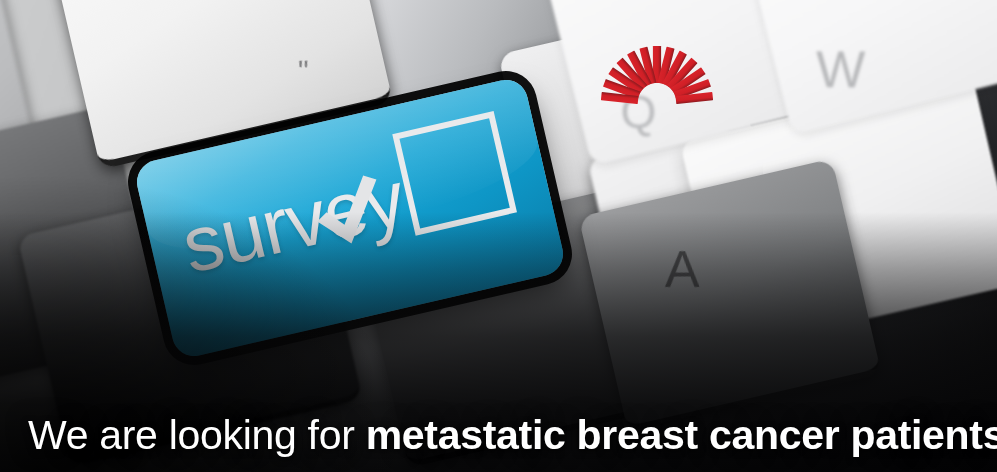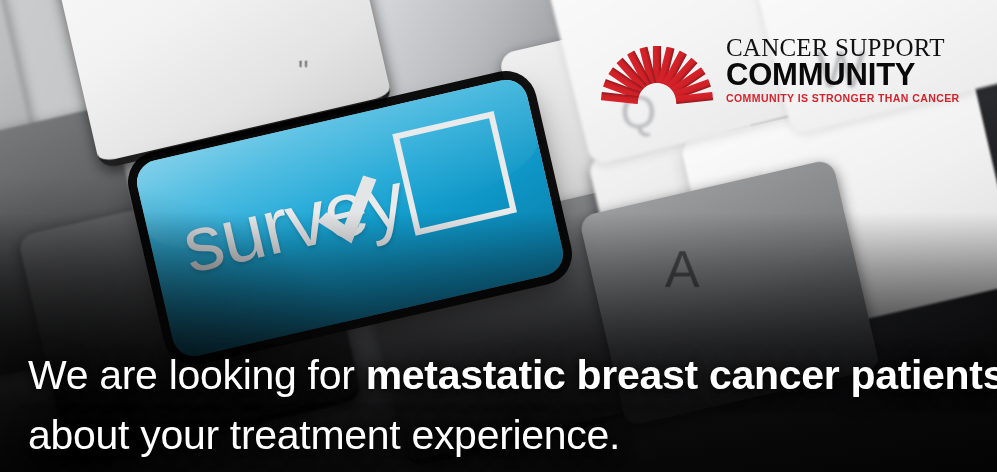--- a/index.html
+++ b/index.html
@@ -391,29 +391,21 @@
             <rect x="19" y="-4.1" width="37" height="8.2" rx="0.5"></rect>
           </g>
         <g transform="rotate(-160)">
             <rect x="19" y="-4.1" width="37" height="8.2" rx="0.5"></rect>
           </g>
         <g transform="rotate(-174)">
             <rect x="19" y="-4.1" width="37" height="8.2" rx="0.5"></rect>
           </g>
       </g>
     </svg>
-    <div class="logo-text">
-      <div class="logo-line1">CANCER SUPPORT</div>
-      <div class="logo-line2">COMMUNITY</div>
-      <div class="logo-tagline">COMMUNITY IS STRONGER THAN CANCER</div>
-    </div>
   </div>
 
   <div class="headline">
     <span class="ln">
       <span>We are looking for </span><span class="b">metastatic breast cancer patients</span>
     </span>
-    <span class="ln">
-      <span>about your treatment experience.</span>
-    </span>
   </div>
 
 </div>
 
 </body></html>

